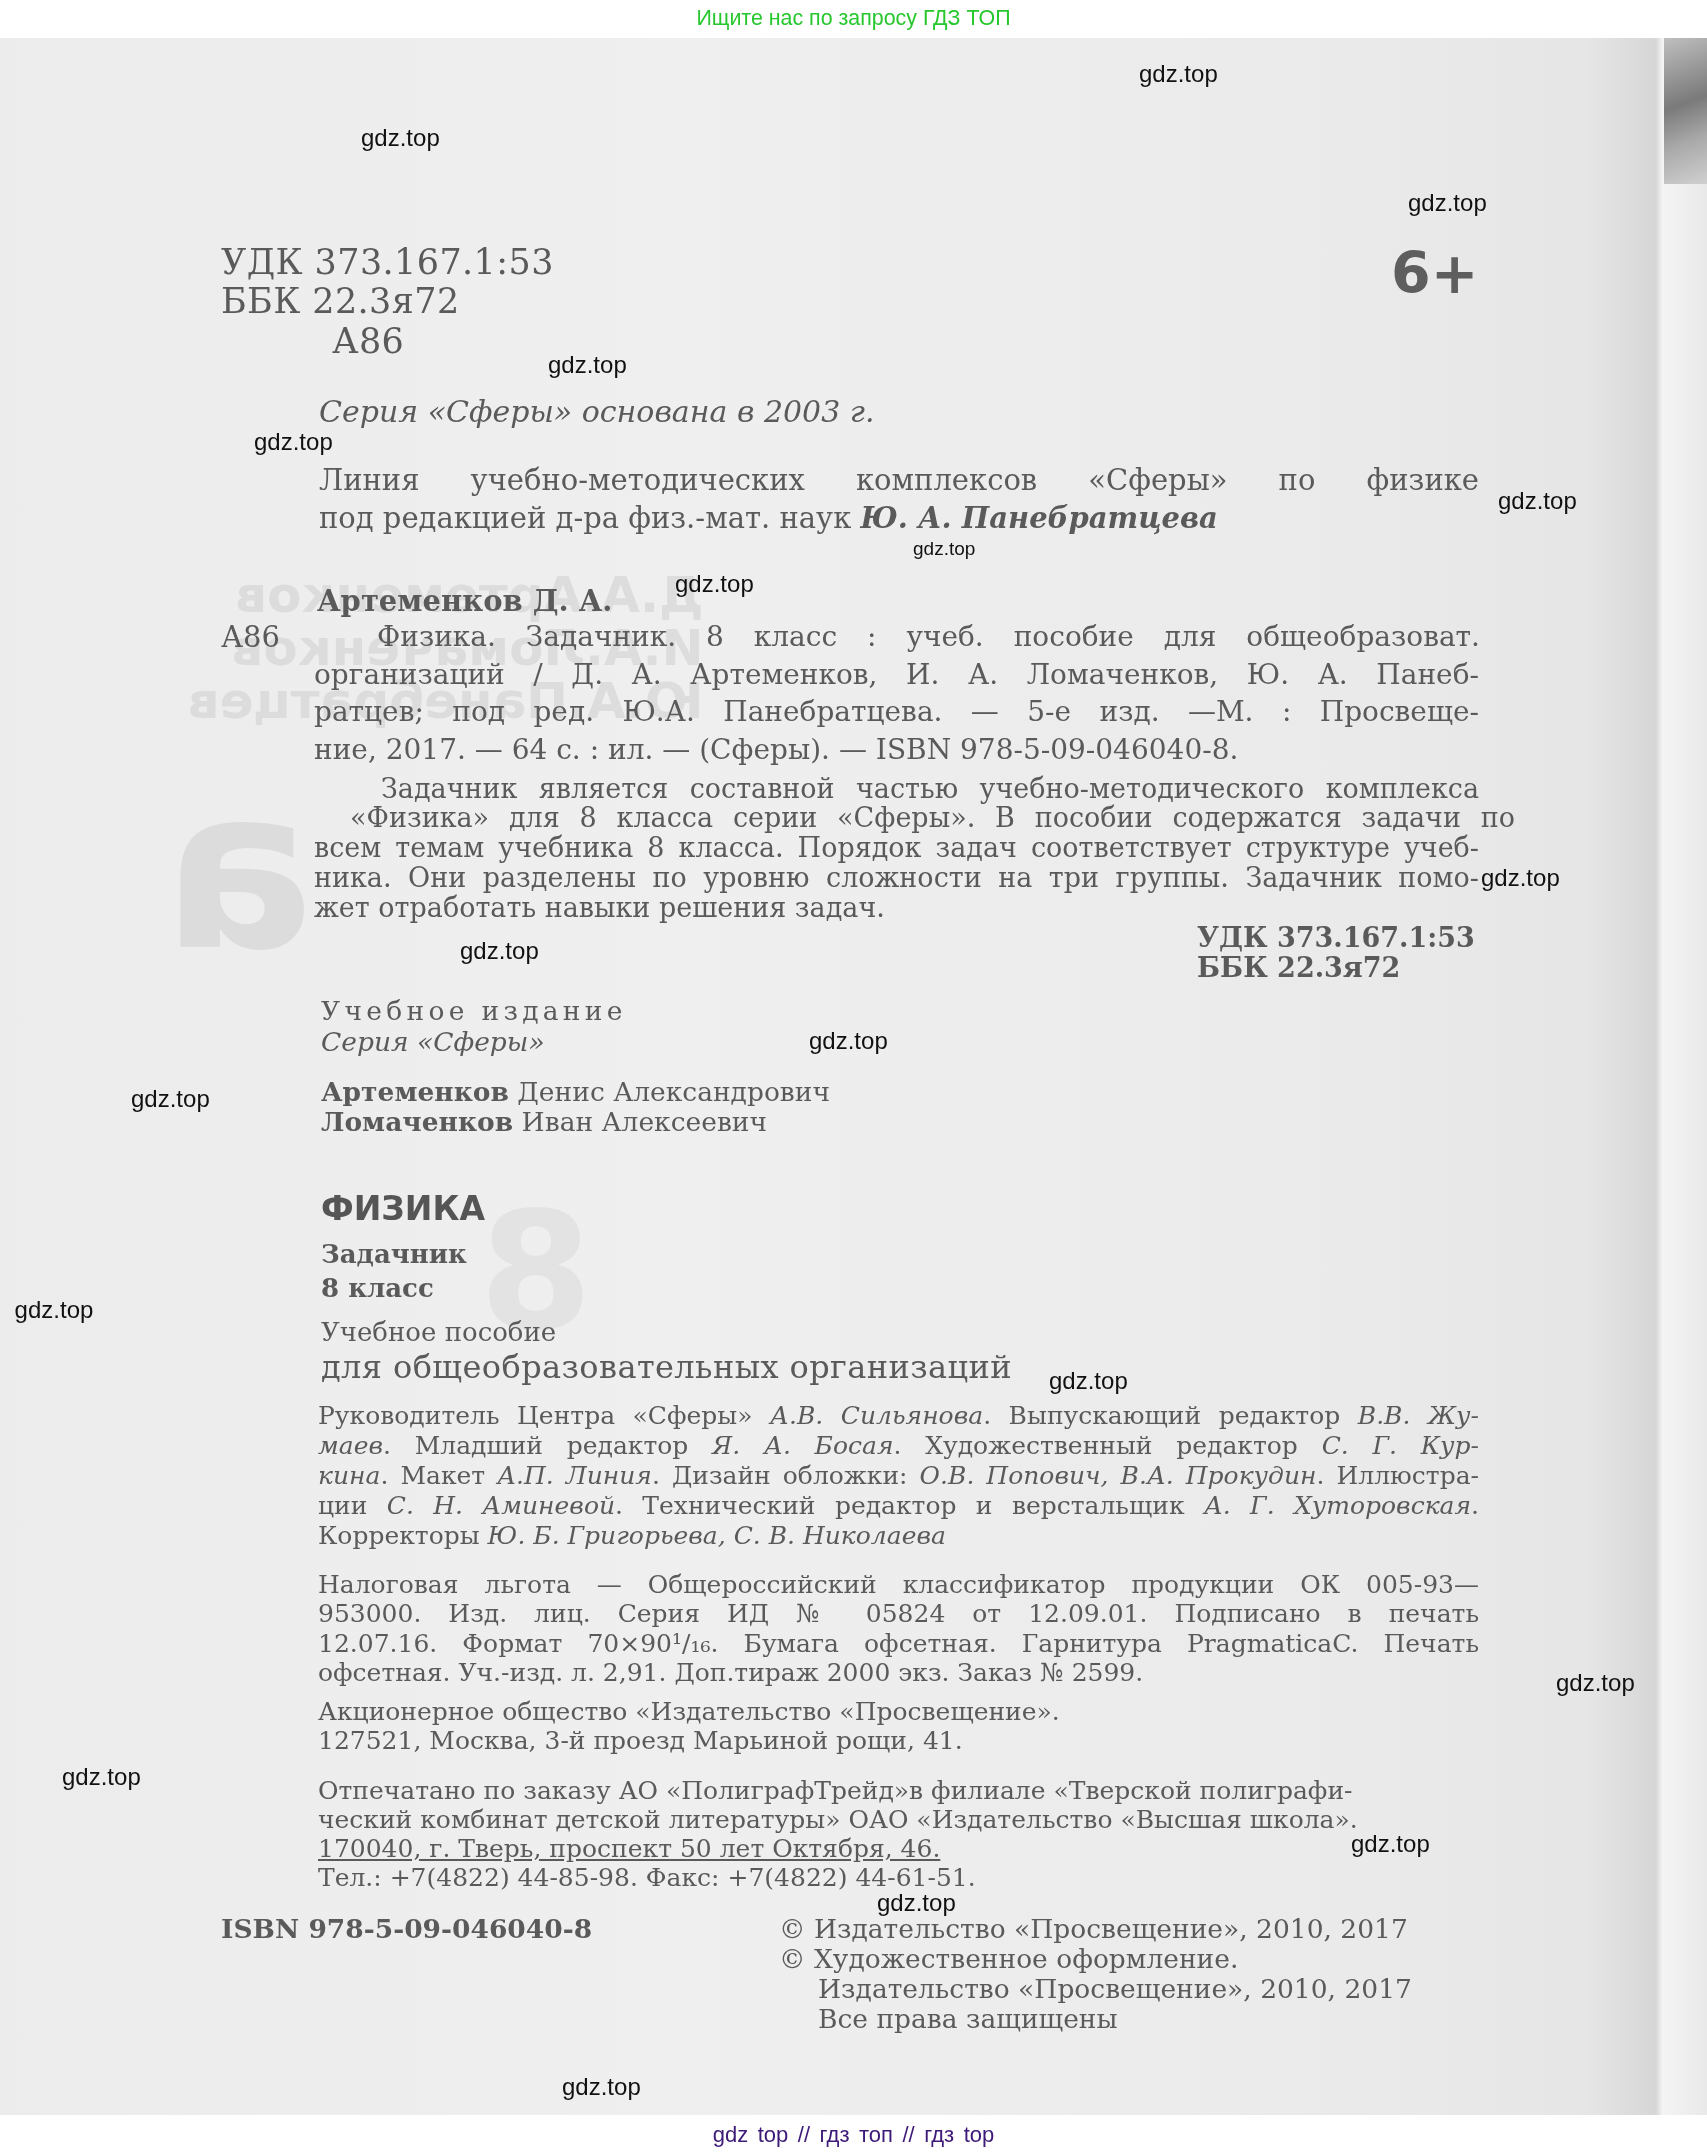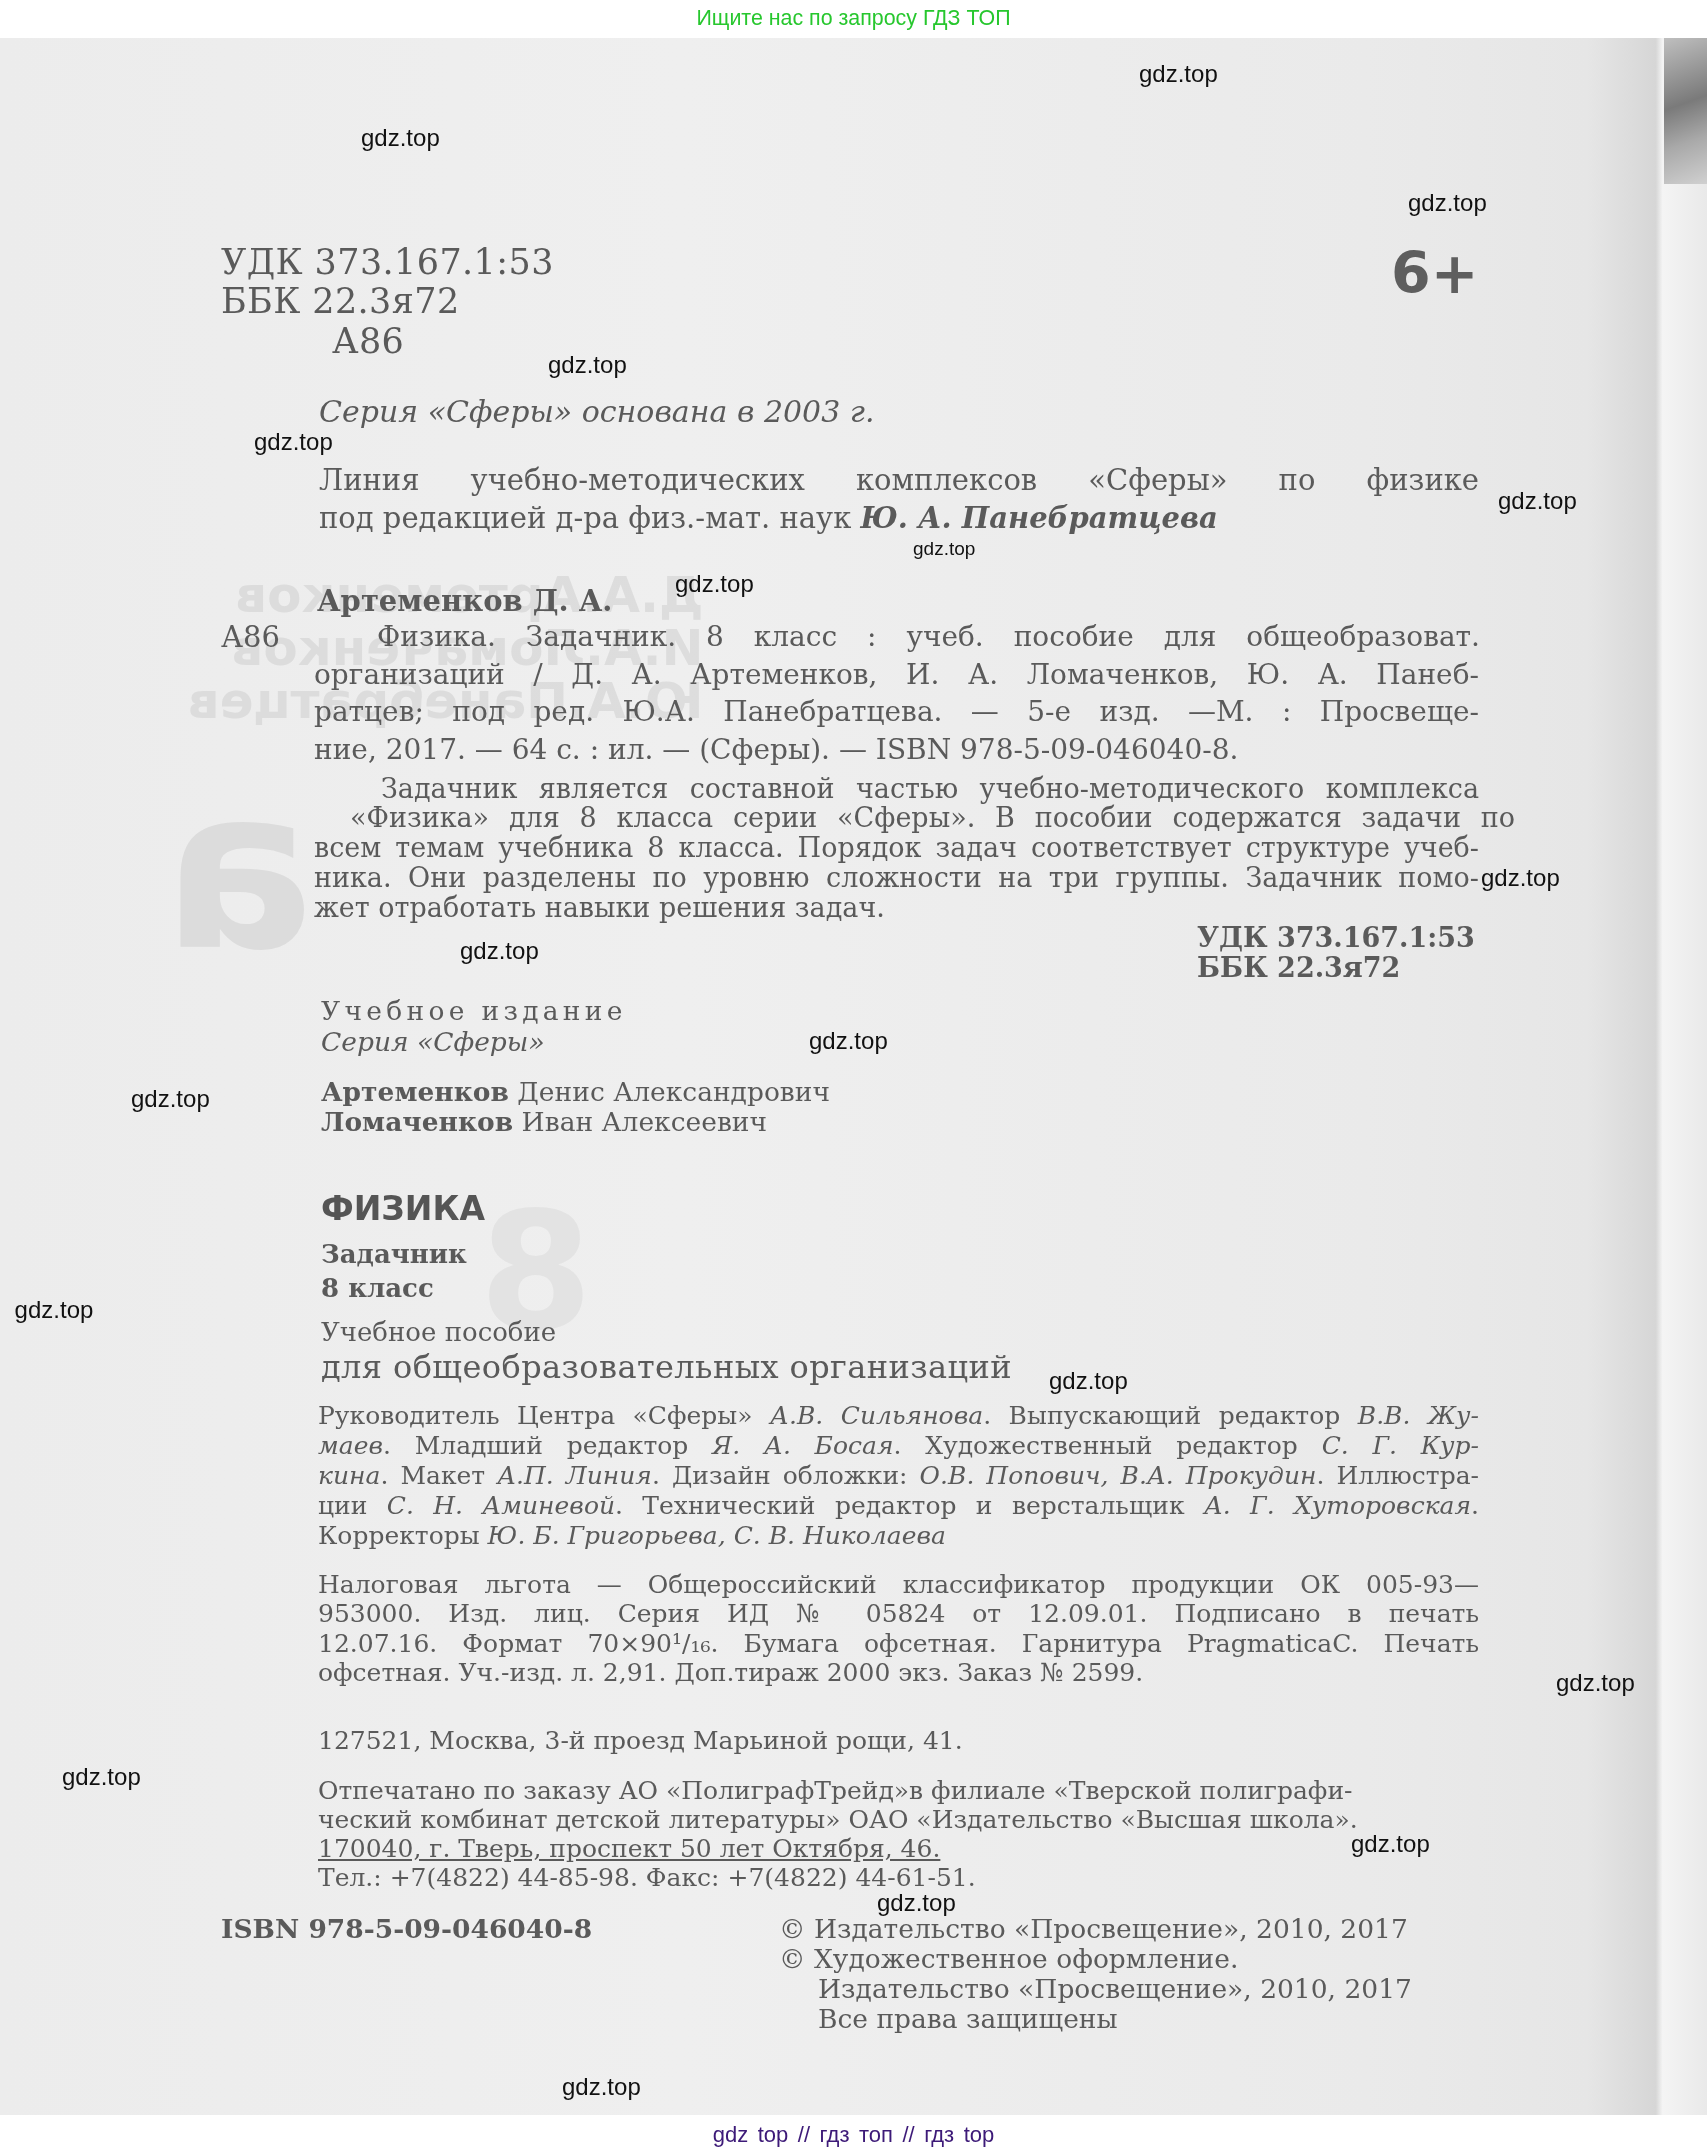--- a/index.html
+++ b/index.html
@@ -101,20 +101,21 @@
       <div class="bodyline small" style="position: absolute; left: 0px; top: 60px; width: 1161px;"><i>кина</i><span>. Макет </span><i>А.П. Линия</i><span>. Дизайн обложки: </span><i>О.В. Попович, В.А. Прокудин</i><span>. Иллюстра-</span></div>
       <div class="bodyline small" style="position: absolute; left: 0px; top: 90px; width: 1161px;"><span>ции </span><i>С. Н. Аминевой</i><span>. Технический редактор и верстальщик </span><i>А. Г. Хуторовская</i><span>.</span></div>
       <div class="bodyline small" style="position: absolute; left: 0px; top: 120px; width: auto; text-align-last: left;"><span>Корректоры </span><i>Ю. Б. Григорьева, С. В. Николаева</i></div>
     </div>
 
   <div class="bodyline small" style="left:318px; top:1532px; width:1161px;">Налоговая льгота — Общероссийский классификатор продукции ОК 005-93—</div>
   <div class="bodyline small" style="left:318px; top:1561px; width:1161px;">953000.  Изд.  лиц.  Серия  ИД  №  05824  от  12.09.01.  Подписано  в  печать</div>
   <div class="bodyline small" style="left:318px; top:1591px; width:1161px;">12.07.16.  Формат  70×90¹/₁₆.  Бумага  офсетная.  Гарнитура  PragmaticaC.  Печать</div>
   <div class="txt small" style="left:318px; top:1620px;">офсетная. Уч.-изд. л. 2,91. Доп.тираж 2000 экз. Заказ № 2599.</div>
 
+  <div class="txt small" style="left:318px; top:1659px;">Акционерное общество «Издательство «Просвещение».</div>
   <div class="txt small" style="left:318px; top:1688px;">127521, Москва, 3-й проезд Марьиной рощи, 41.</div>
 
   <div class="txt small" style="left:318px; top:1738px;">Отпечатано по заказу АО «ПолиграфТрейд»в филиале «Тверской полиграфи-</div>
   <div class="txt small" style="left:318px; top:1767px;">ческий комбинат детской литературы» ОАО «Издательство «Высшая школа».</div>
   <div class="txt small" style="left:318px; top:1796px;text-decoration:underline;">170040, г. Тверь, проспект 50 лет Октября, 46.</div>
   <div class="txt small" style="left:318px; top:1825px;">Тел.: +7(4822) 44-85-98. Факс: +7(4822) 44-61-51.</div>
 
   <div class="txt bold" style="left:221px; top:1875px; font-size:26.5px;">ISBN 978-5-09-046040-8</div>
   <div class="txt" style="left:779px; top:1875px; font-size:26.5px;">© Издательство «Просвещение», 2010, 2017</div>
   <div class="txt" style="left:779px; top:1905px; font-size:26.5px;">© Художественное оформление.</div>

